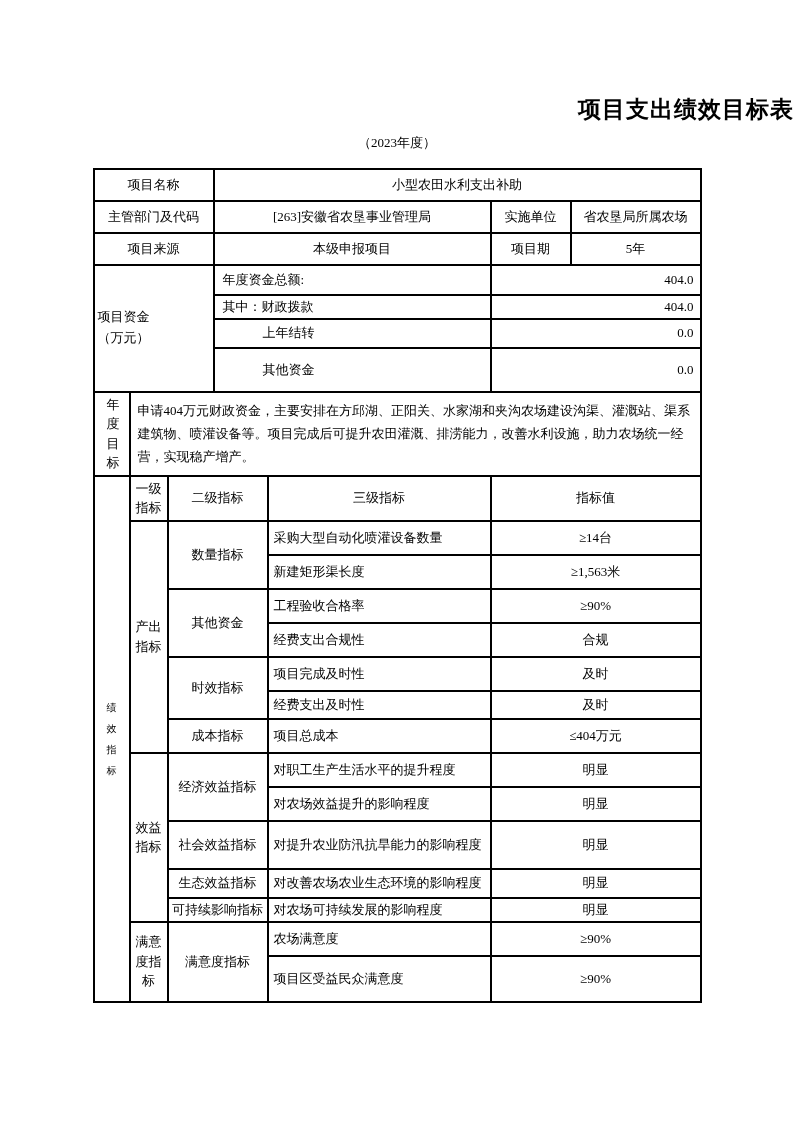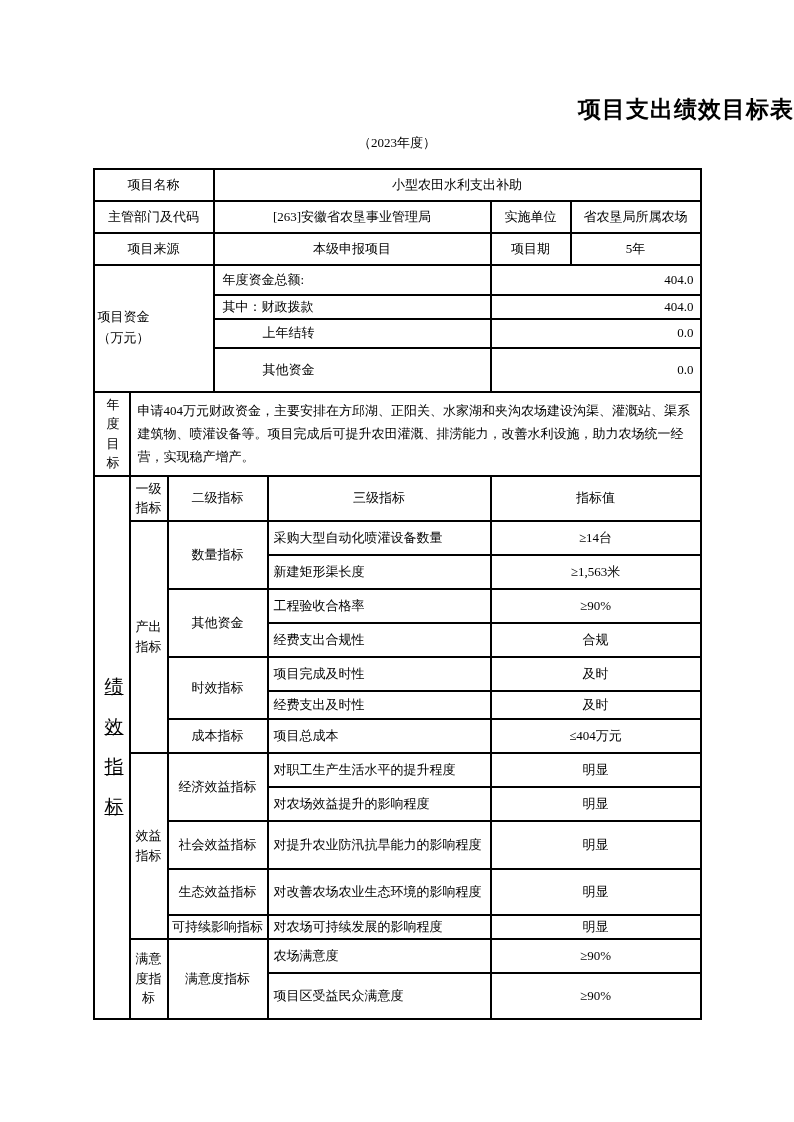--- a/index.html
+++ b/index.html
@@ -48,22 +48,21 @@
     line-height: 1.8;
     text-align: left;
   }
   .side-cell { padding: 0 !important; }
   .vtext {
     width: 14px;
     margin: 0 auto;
     text-align: center;
     word-break: break-all;
     line-height: 2.1;
-    font-size: 19px;
-    text-decoration: underline;
+    font-size: 10px;
   }
   .l3 { text-align: left; padding-left: 5px !important; padding-right: 2px !important; }
   .funding-label span { display: block; text-align: left; line-height: 1.6; }
 </style>
 </head>
 <body>
 
 <div class="page">
   <div class="doc-title">项目支出绩效目标表</div>
   <div class="doc-subtitle">（2023年度）</div>
@@ -177,21 +176,21 @@
     </tr>
     <tr style="height:34px">
       <td class="l3">对农场效益提升的影响程度</td>
       <td colspan="2" class="c">明显</td>
     </tr>
     <tr style="height:48px">
       <td colspan="2" class="c">社会效益指标</td>
       <td class="l3">对提升农业防汛抗旱能力的影响程度</td>
       <td colspan="2" class="c">明显</td>
     </tr>
-    <tr style="height:46px">
+    <tr style="height:29px">
       <td colspan="2" class="c">生态效益指标</td>
       <td class="l3">对改善农场农业生态环境的影响程度</td>
       <td colspan="2" class="c">明显</td>
     </tr>
     <tr style="height:19px">
       <td colspan="2" class="c">可持续影响指标</td>
       <td class="l3">对农场可持续发展的影响程度</td>
       <td colspan="2" class="c">明显</td>
     </tr>
 

